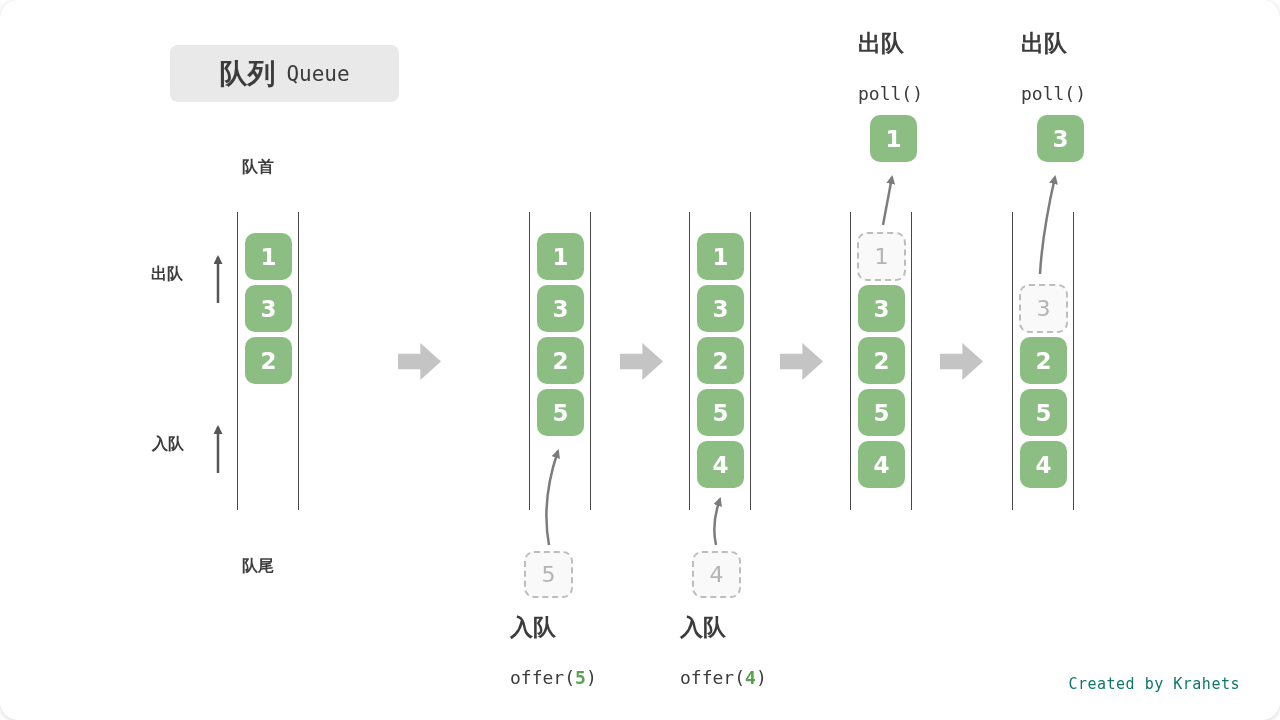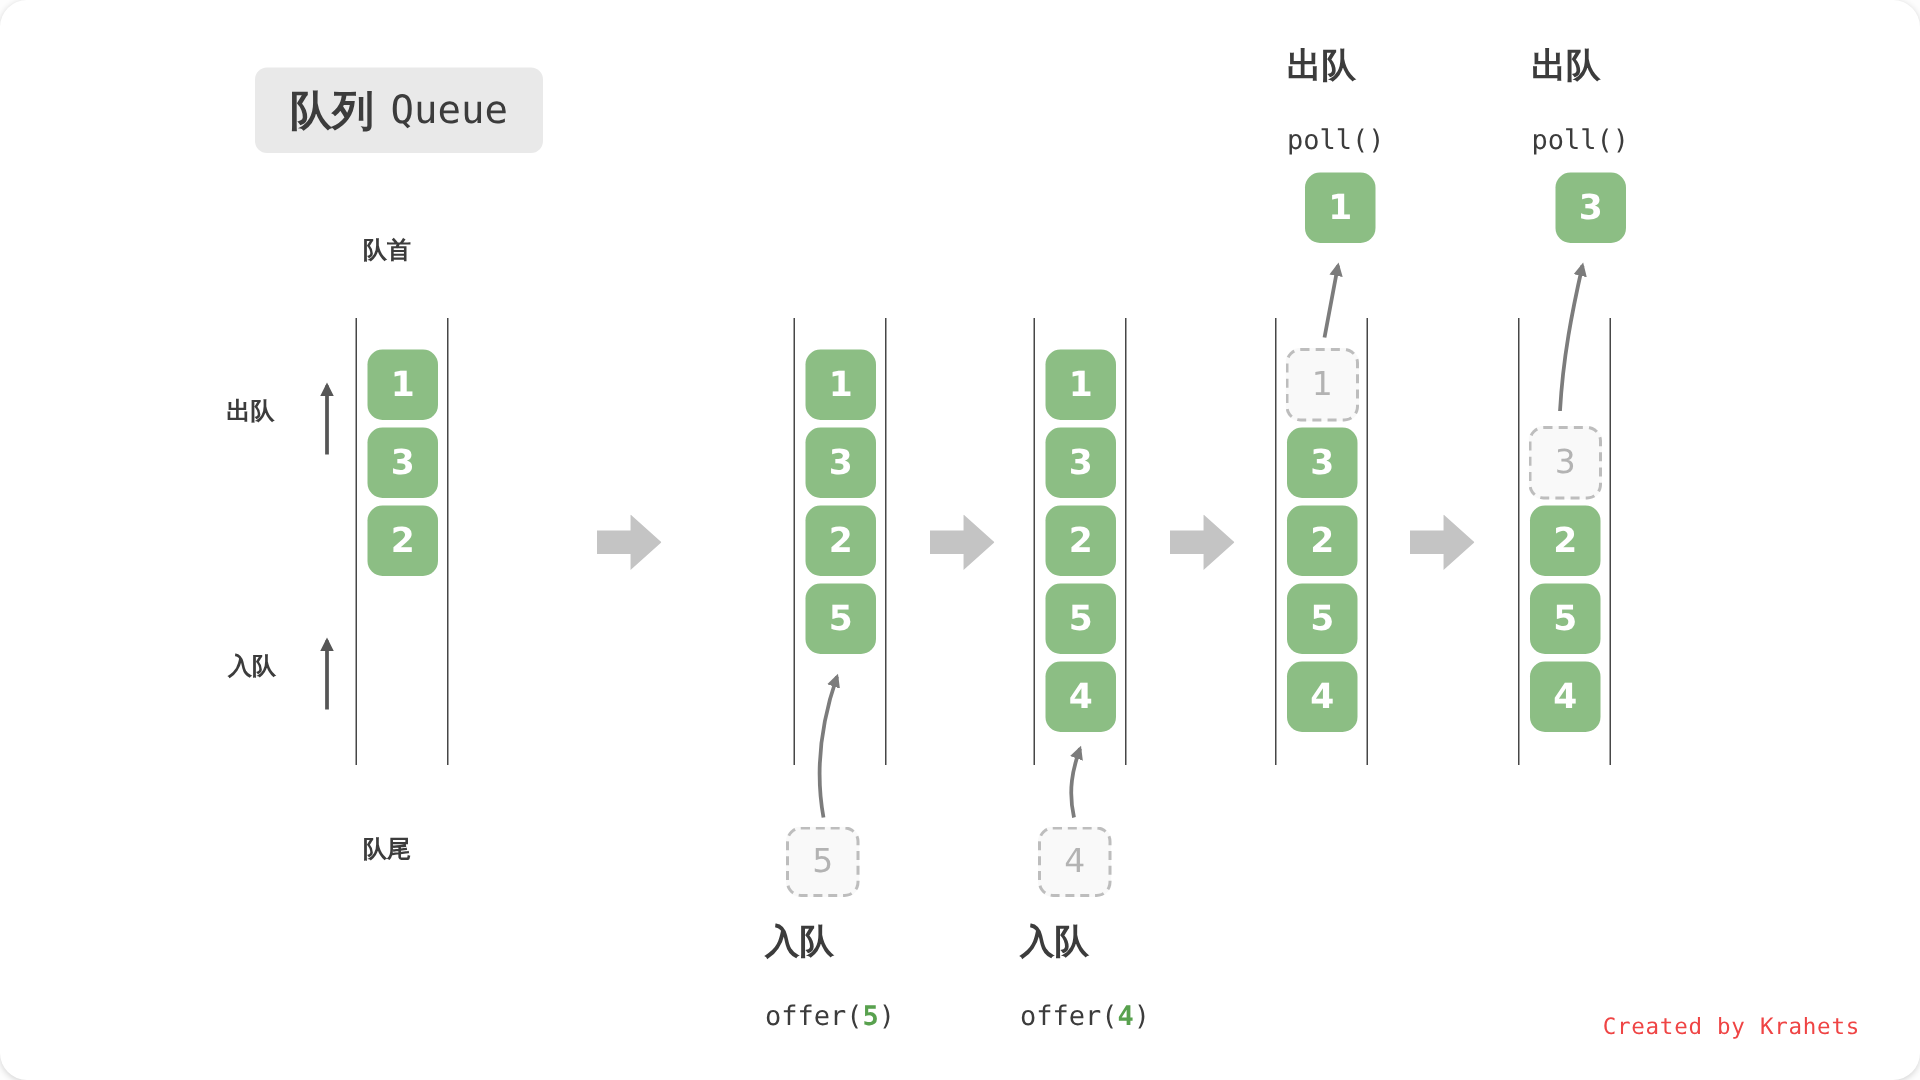--- a/index.html
+++ b/index.html
@@ -5,26 +5,26 @@
   html,body{margin:0;padding:0;background:#fdfdfd;}
   body{font-family:"Liberation Sans","DejaVu Sans",sans-serif;}
   .canvas{
     position:relative;width:1280px;height:720px;background:#ffffff;
     border-radius:18px;box-shadow:0 1px 4px rgba(0,0,0,.16);overflow:hidden;
   }
   .mono{font-family:"DejaVu Sans Mono","Liberation Mono",monospace;}
 
   
   .badge{
-    position:absolute;left:170px;top:45px;width:192px;height:57px;
+    position:absolute;left:170px;top:45px;width:229px;height:57px;
     background:#e9e9e9;border-radius:8px;display:flex;align-items:center;
     justify-content:center;gap:11px;box-sizing:border-box;
   }
   .badge .zh{font-size:28px;font-weight:700;color:#3c3c3c;}
-  .badge .en{font-size:26px;color:#3c3c3c;}
+  .badge .en{font-size:21px;color:#3c3c3c;}
 
   
   .zh-label{position:absolute;font-size:16px;font-weight:600;color:#3c3c3c;white-space:nowrap;}
 
   
   .qcol{
     position:absolute;top:212px;height:298px;width:62px;box-sizing:border-box;
     border-left:1.5px solid #474747;border-right:1.5px solid #474747;
   }
   .qcol.c1{left:237px}.qcol.c2{left:529px}.qcol.c3{left:689px}
@@ -73,21 +73,21 @@
   .block-arrow{
     position:absolute;width:43px;height:37px;background:#c4c4c4;
     clip-path:polygon(0 29%,52% 29%,52% 0,100% 50%,52% 100%,52% 71%,0 71%);
   }
   .ba1{left:398px;top:343px}.ba2{left:620px;top:343px}
   .ba3{left:780px;top:343px}.ba4{left:940px;top:343px}
 
   .svg-layer{position:absolute;left:0;top:0;pointer-events:none;}
 
   .watermark{
-    position:absolute;right:40px;top:675px;font-size:15px;color:#ef4444;letter-spacing:.5px;margin-left:40px;
+    position:absolute;right:40px;top:675px;font-size:15px;color:#0f766e;letter-spacing:.5px;margin-left:40px;
   }
 </style>
 </head>
 <body>
 
 <div class="canvas">
 
   <div class="badge">
     <span class="zh">队列</span>
     <span class="en mono">Queue</span>

